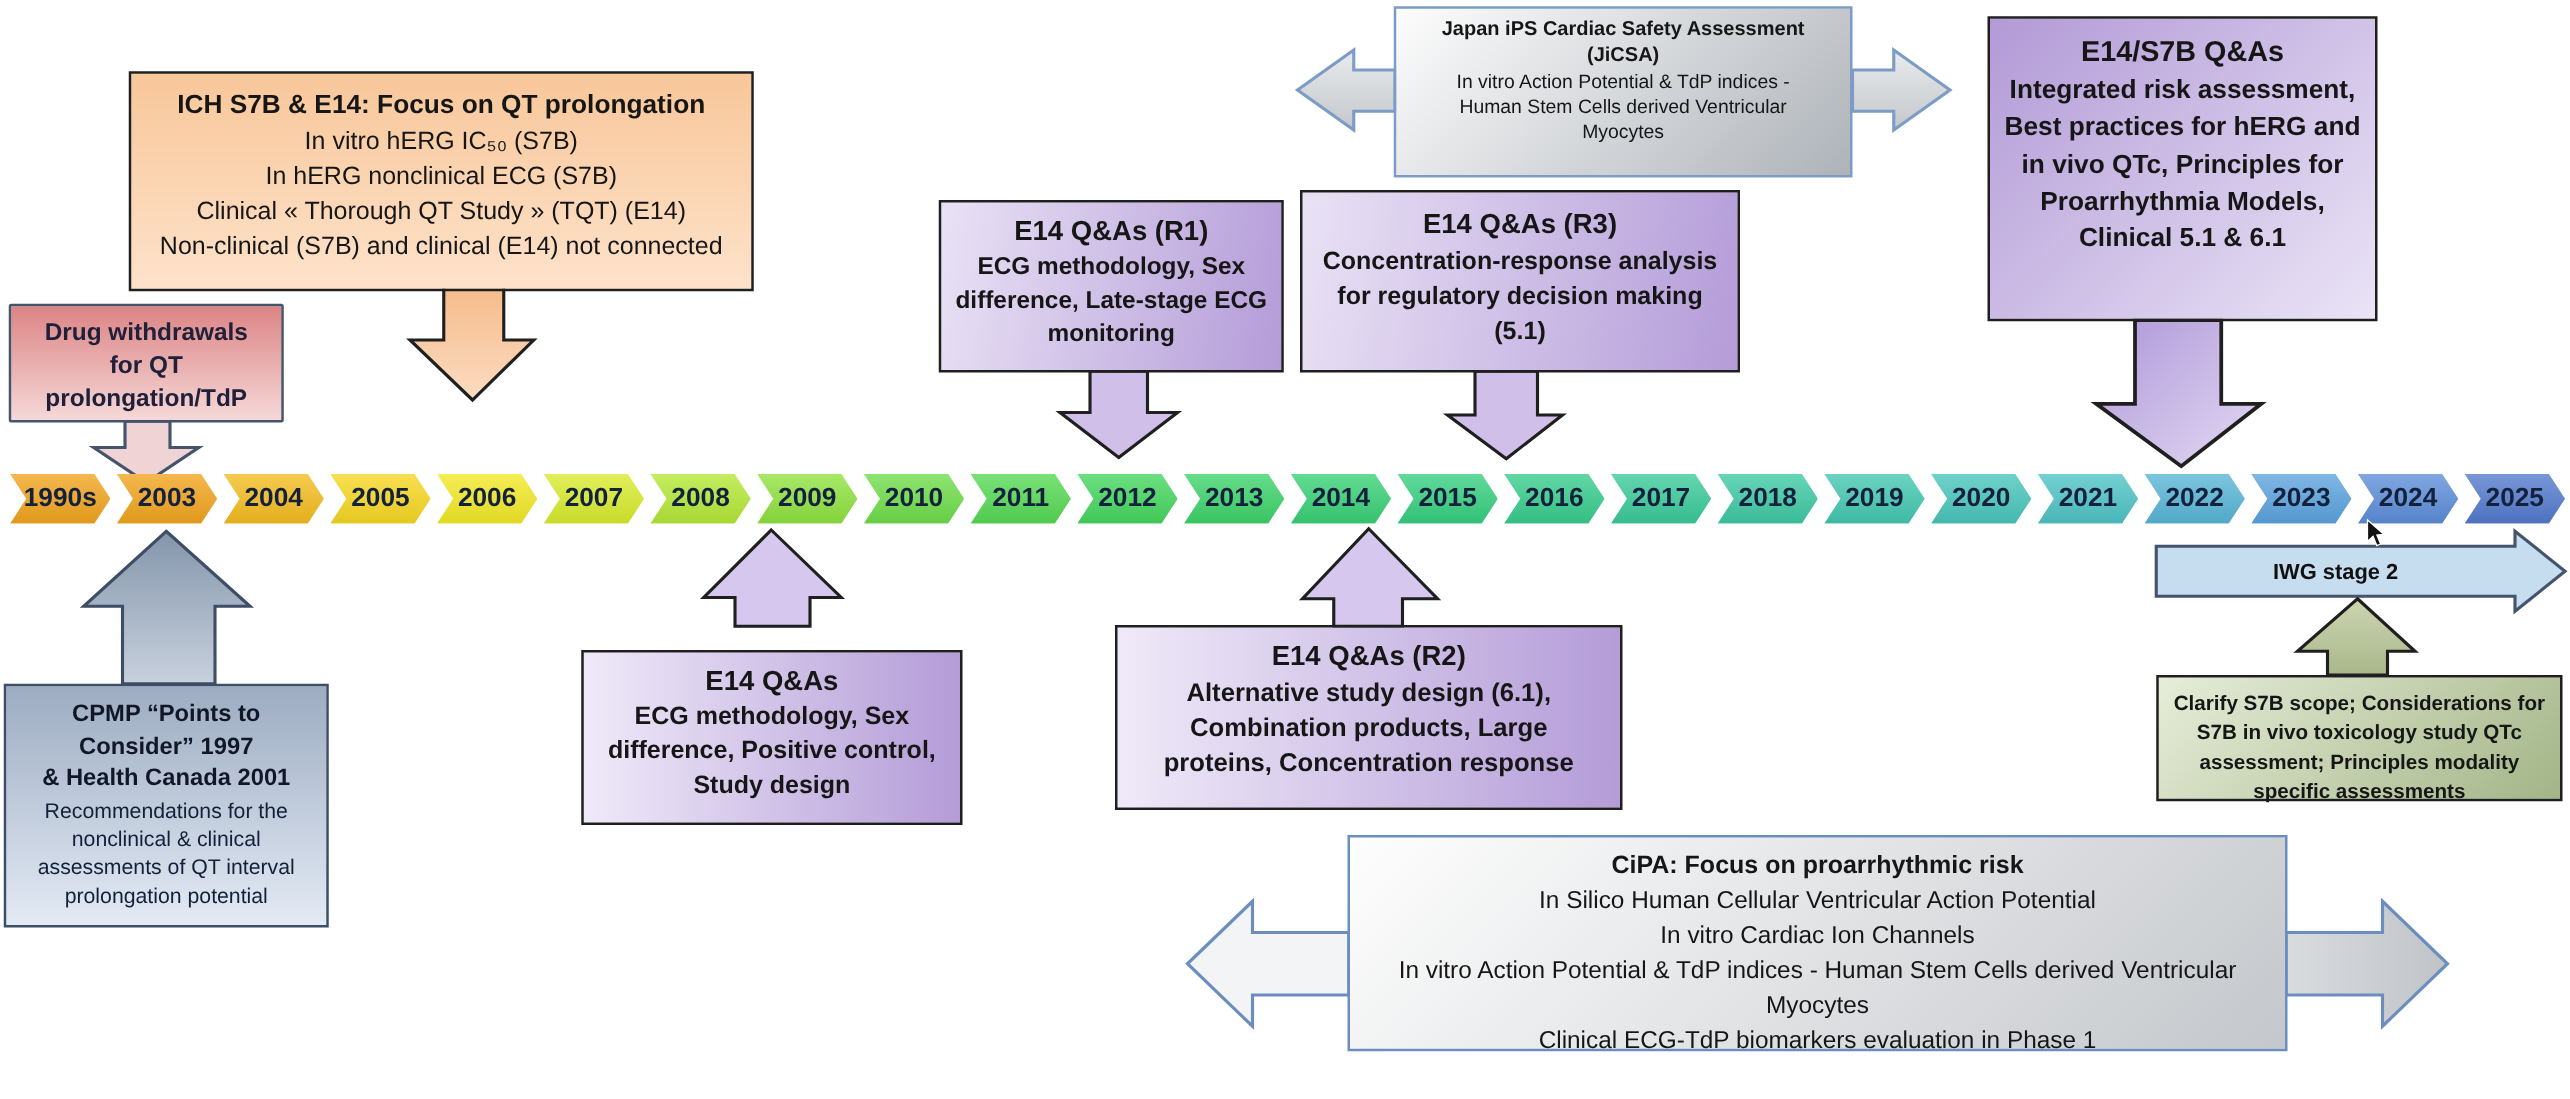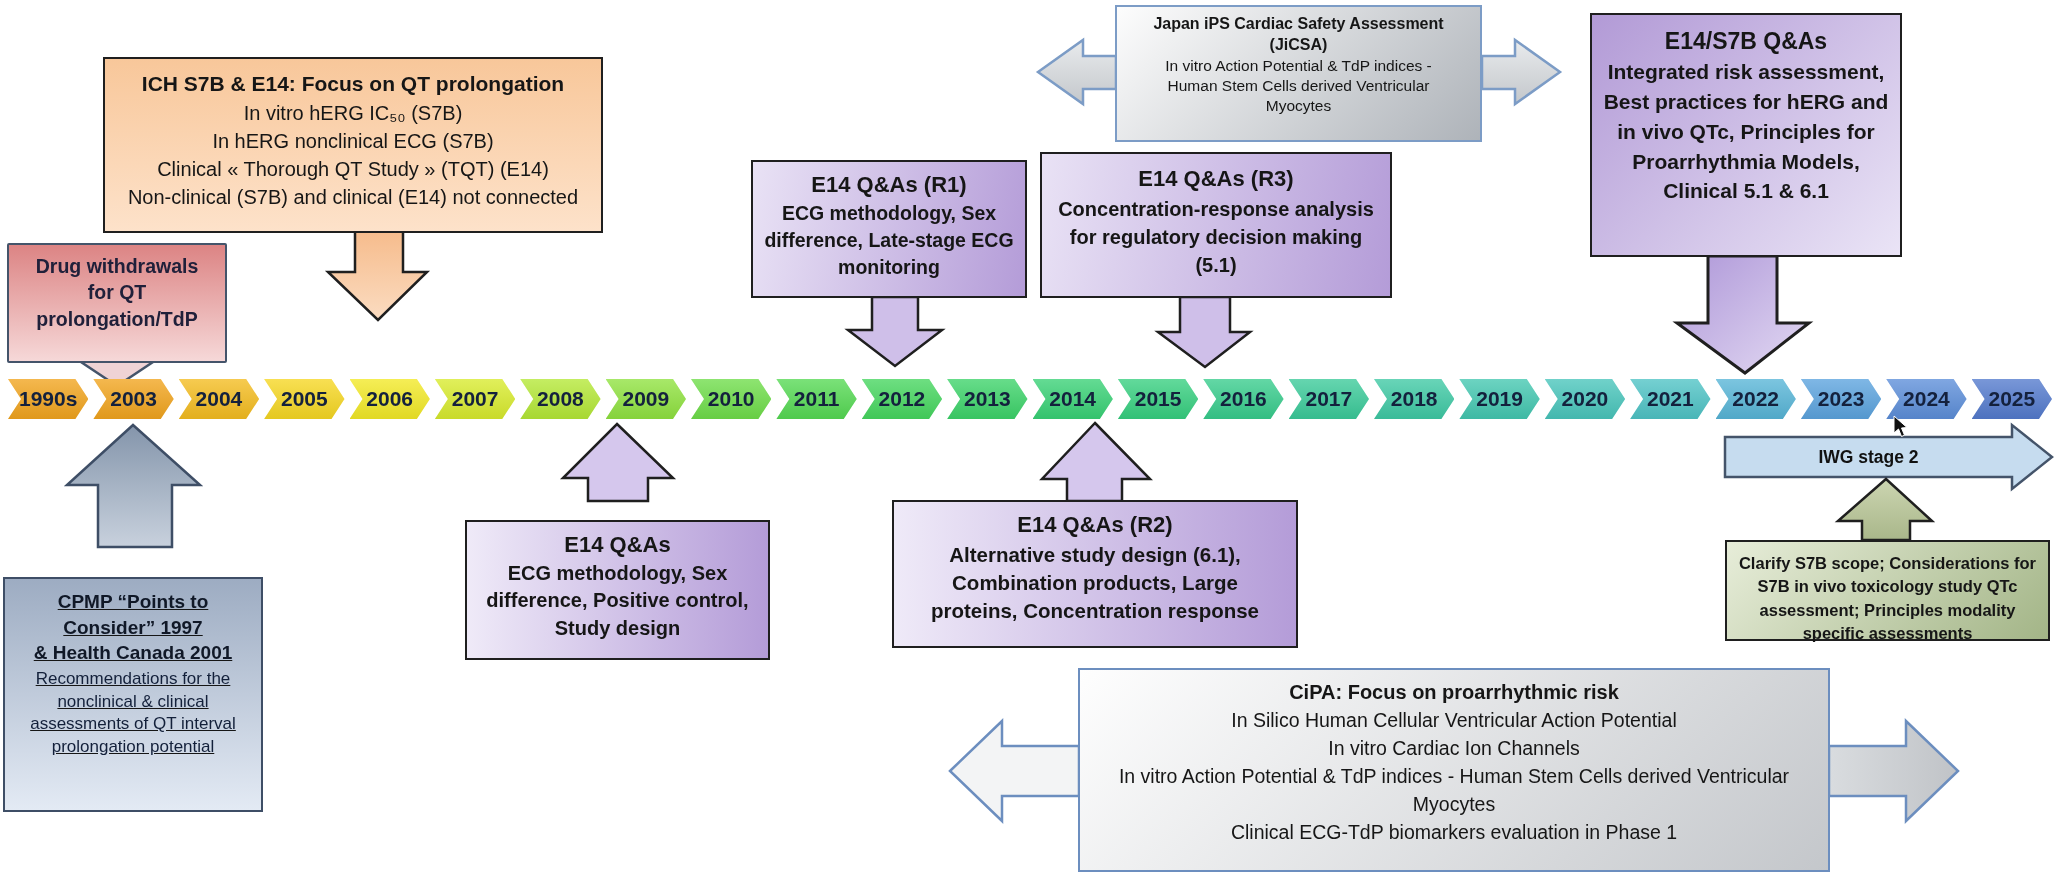--- a/index.html
+++ b/index.html
@@ -11,25 +11,25 @@
   .timeline{position:absolute;left:8px;top:379px;width:2044px;height:40px;display:flex;gap:5px;}
   .timeline .chevron{flex:1 1 0;display:flex;align-items:center;justify-content:center;
      font-weight:bold;font-size:21px;color:#14213d;
      clip-path:polygon(0 0, calc(100% - 13px) 0, 100% 50%, calc(100% - 13px) 100%, 0 100%, 13px 50%);
      background-image:linear-gradient(rgba(255,255,255,.22), rgba(0,0,0,.07));}
   
   .ich{left:103px;top:57px;width:500px;height:176px;border:2px solid #1f1f1f;
        background:linear-gradient(180deg,#f8c79a,#fde2ca);padding-top:10px;}
   .ich .t{font-weight:bold;font-size:21px;line-height:1.45;}
   .ich .ln div{font-size:20px;line-height:1.4;}
-  .drug{left:7px;top:243px;width:220px;height:120px;border:2.5px solid #44546a;border-radius:2px;
+  .drug{left:7px;top:243px;width:220px;height:95px;border:2.5px solid #44546a;border-radius:2px;
         background:linear-gradient(180deg,#dc8484,#f6d8d8);padding-top:8px;}
   .drug .ln div{font-weight:bold;font-size:19.5px;line-height:1.35;color:#20203a;}
-  .cpmp{left:3px;top:577px;width:260px;height:235px;border:2.5px solid #3e4e66;
-        background:linear-gradient(180deg,#9dacc2,#e3eaf4);padding:10px 6px 0 6px;text-decoration:underline;}
+  .cpmp{left:3px;top:547px;width:260px;height:195px;border:2.5px solid #3e4e66;
+        background:linear-gradient(180deg,#9dacc2,#e3eaf4);padding:10px 6px 0 6px;}
   .cpmp .t div{font-weight:bold;font-size:19px;line-height:1.35;color:#101827;}
   .cpmp .b{font-size:17px;line-height:1.33;margin-top:2px;color:#13203a;}
   .purple{border:2.5px solid #1f1f1f;background:linear-gradient(100deg,#e9e2f5,#b49cd8);}
   .purpleh{border:2.5px solid #1f1f1f;background:linear-gradient(90deg,#efeaf8,#b49cd8);}
   .r1{left:751px;top:160px;width:276px;height:138px;padding:8px 6px 0 6px;}
   .r1 .t{font-weight:bold;font-size:22px;line-height:1.35;}
   .r1 .b{font-weight:bold;font-size:19.5px;line-height:1.4;text-align:center;}
   .r3{left:1040px;top:152px;width:352px;height:146px;padding:10px 6px 0 6px;}
   .r3 .t{font-weight:bold;font-size:22px;line-height:1.4;}
   .r3 .b{font-weight:bold;font-size:20px;line-height:1.4;}
@@ -45,21 +45,21 @@
   .e14qas .t{font-weight:bold;font-size:22px;line-height:1.35;}
   .e14qas .b{font-weight:bold;font-size:20px;line-height:1.38;}
   .r2{left:892px;top:500px;width:406px;height:148px;padding:8px 12px 0 12px;}
   .r2 .t{font-weight:bold;font-size:22px;line-height:1.4;}
   .r2 .b{font-weight:bold;font-size:20.5px;line-height:1.38;}
   .iwgtext{left:1725px;top:437px;width:287px;height:40px;display:flex;align-items:center;justify-content:center;
            font-weight:bold;font-size:17.5px;color:#111;}
   .clarify{left:1725px;top:540px;width:325px;height:101px;border:2.5px solid #1f1f1f;
            background:linear-gradient(135deg,#e7edd9,#a3b587);padding:10px 8px 0 8px;}
   .clarify .b{font-weight:bold;font-size:16.5px;line-height:1.42;}
-  .cipa{left:1078px;top:668px;width:752px;height:204px;border:2px solid #6c8ebf;
+  .cipa{left:1078px;top:668px;width:752px;height:173px;border:2px solid #6c8ebf;
         background:linear-gradient(135deg,#fefefe,#c4c7cb);padding:8px 18px 0 18px;}
   .cipa .t{font-weight:bold;font-size:20px;line-height:1.45;}
   .cipa .ln div{font-size:19.5px;line-height:1.43;}
 </style>
 </head>
 <body>
 
 <div class="stage">
 
   <svg class="arr" style="left:322px;top:229px" width="114" height="95">

